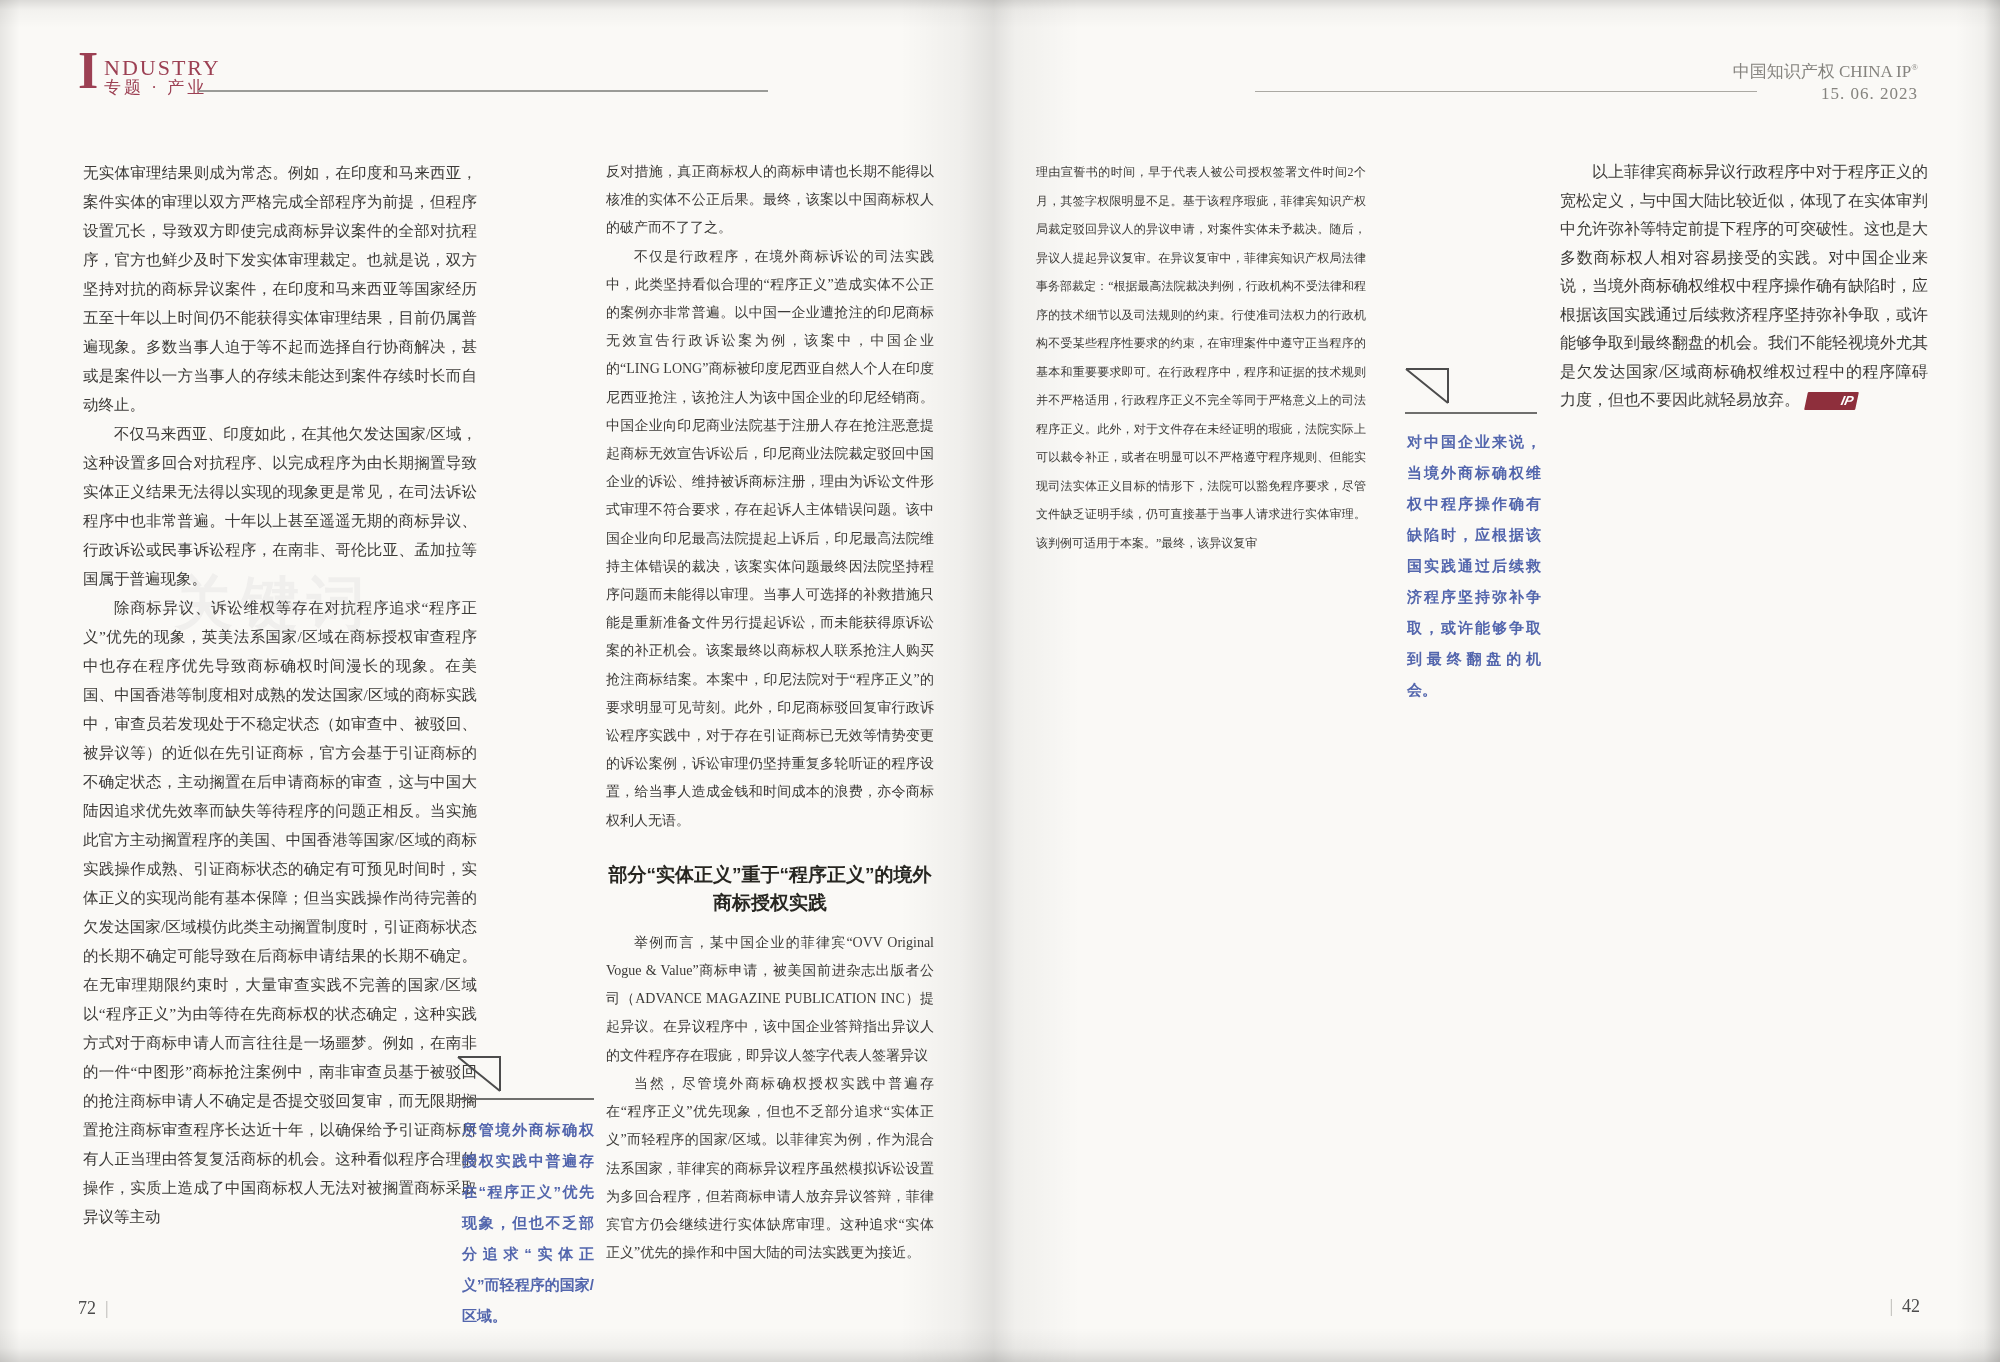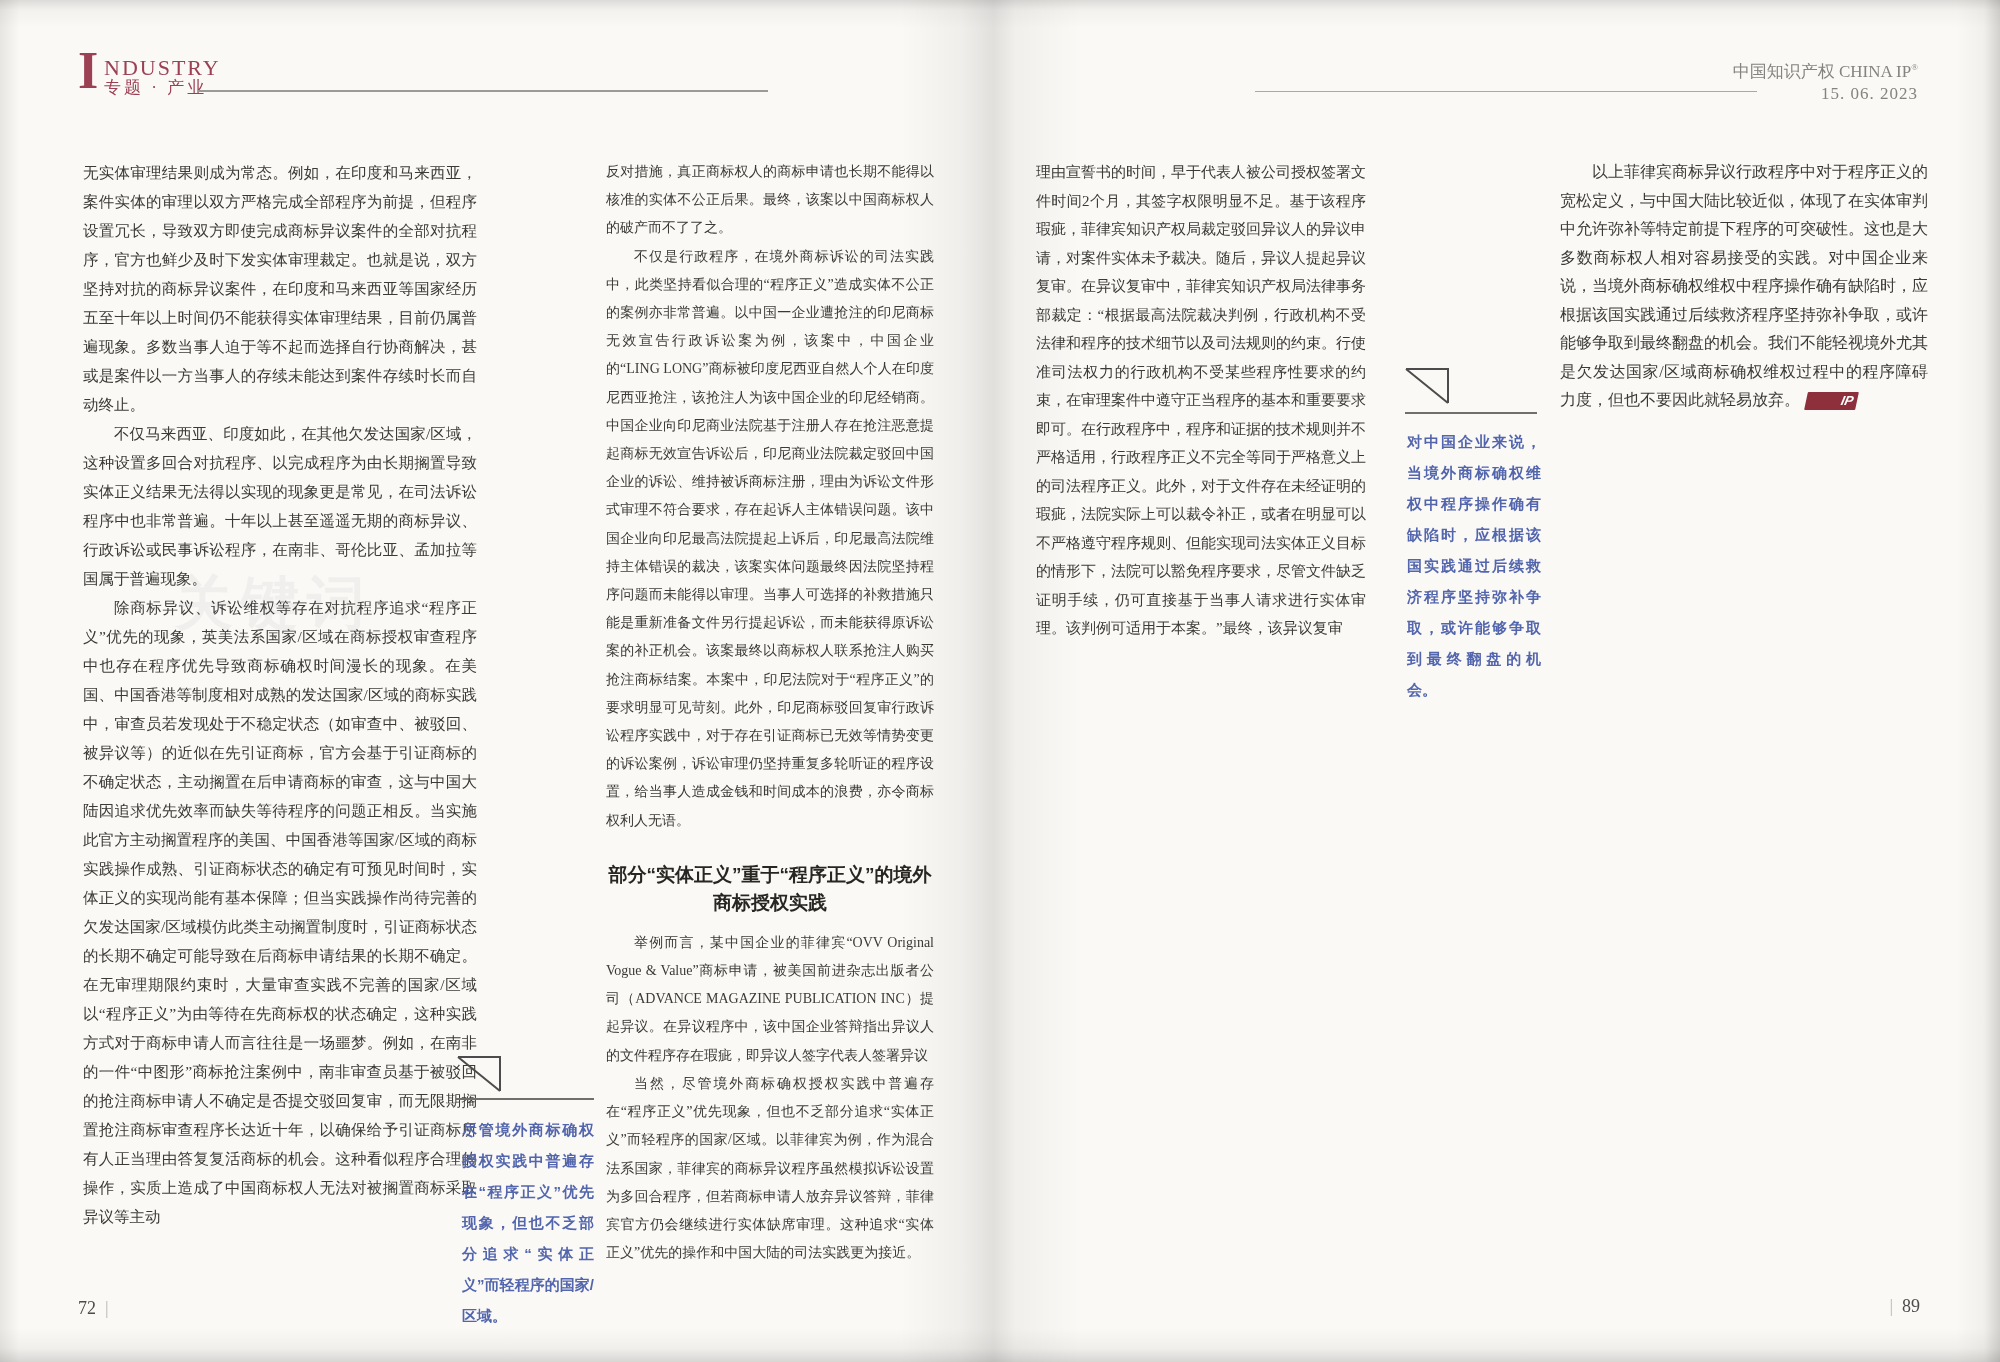--- a/index.html
+++ b/index.html
@@ -45,21 +45,21 @@
   .hdr-right sup{font-size:9px;}
   .hdr-date{margin-top:3px;letter-spacing:1px;}
   
   .col{
     position:absolute;top:158px;text-align:justify;text-justify:inter-character;
     color:#3c3a37;
     margin-left:8px;
   }
   #col-l1{left:75px;width:394px;font-size:15.5px;line-height:29px;}
   #col-l2{left:598px;width:328px;font-size:14px;line-height:28.2px;}
-  #col-r1{left:1028px;width:330px;font-size:15px;line-height:28.5px;}
+  #col-r1{left:1028px;width:330px;font-size:12px;line-height:28.5px;}
   #col-r2{left:1552px;width:368px;font-size:16px;line-height:28.5px;}
   .para{margin:0;}
   .para.indent{text-indent:2em;}
   .section-heading{
     font-family:"Liberation Sans","DejaVu Sans",sans-serif;
     font-weight:700;font-size:19px;line-height:28px;color:#272621;
     text-align:center;margin:26px 0 12px 0;
   }
   
   .pull-quote{
@@ -147,14 +147,14 @@
 
   <div class="quote-arrow" id="arrow-right">
     <svg width="48" height="40" viewBox="0 0 48 40">
         <path d="M3 3 L45 3 L45 37 M3 3 L45 37" fill="none" stroke="#4c4c4c" stroke-width="2"></path>
       </svg>
   </div>
   <div class="quote-rule" id="qrule-right"></div>
   <div class="pull-quote" id="quote-right">对中国企业来说，当境外商标确权维权中程序操作确有缺陷时，应根据该国实践通过后续救济程序坚持弥补争取，或许能够争取到最终翻盘的机会。</div>
 
   <div class="pageno" id="pageno-left"><span>72</span><span class="sep">|</span></div>
-  <div class="pageno" id="pageno-right"><span class="sep">|</span><span>89</span></div>
+  <div class="pageno" id="pageno-right"><span class="sep">|</span><span>42</span></div>
 </div>
 
 </body></html>

